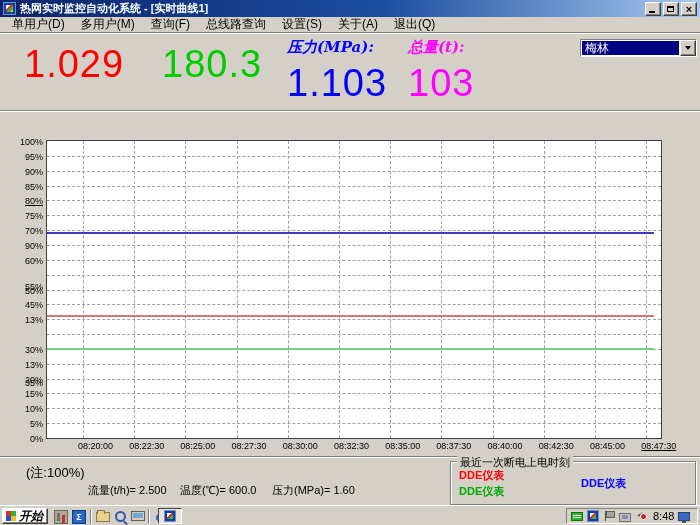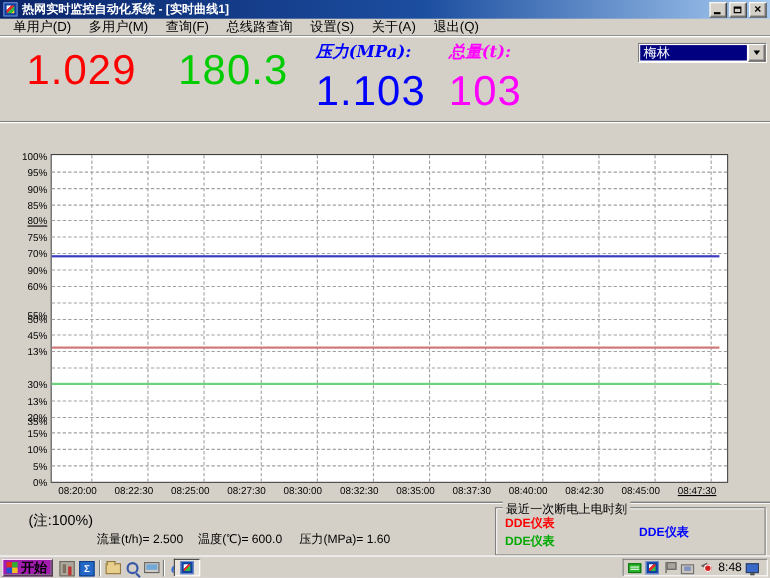--- a/index.html
+++ b/index.html
@@ -52,36 +52,36 @@
 
   
   .y-axis { position:absolute; left:0; top:142px; width:44px; height:300px; }
   .ytick { position:absolute; right:1px; width:43px; text-align:right; font-size:9px; color:#000; }
   .plot { position:absolute; left:46px; top:140px; width:616px; height:299px;
     background:#fff; border:1px solid #404040; }
   .hgrid { position:absolute; left:0; width:100%; height:0; border-top:1px dashed #a0a0a0; }
   .vgrid { position:absolute; top:0; height:100%; width:0; border-left:1px dashed #a0a0a0; }
   .series-line { position:absolute; left:0; width:607px; height:2px; }
   .x-axis { position:absolute; left:47px; top:441px; width:640px; height:12px; }
-  .xtick { position:absolute; width:60px; text-align:left; font-size:9px; color:#000; }
+  .xtick { position:absolute; width:60px; text-align:right; font-size:9px; color:#000; }
 
   
   .footer-note { position:absolute; left:26px; top:464px; font-size:13px; }
   .fs-label { position:absolute; top:483px; font-size:11px; white-space:nowrap; }
   .power-panel { position:absolute; left:450px; top:461px; width:246px; height:44px;
     border:1px solid #808080; box-shadow:inset 1px 1px 0 #ffffff, 1px 1px 0 #ffffff; }
   .pp-title { position:absolute; top:-7px; left:6px; background:#d4d0c8; padding:0 3px;
     font-size:11px; white-space:nowrap; }
   .pp-item { position:absolute; font-size:11px; font-weight:bold; white-space:nowrap; }
 
   
   .taskbar { position:absolute; left:0; top:505px; width:700px; height:20px;
     background:#d4d0c8; border-top:1px solid #fff; }
-  .raised { background:#a21caf; border:1px solid; border-color:#fff #404040 #404040 #fff;
-    box-shadow:inset -1px -1px 0 #808080; }
+  .raised { background:#ffffff; border:1px solid; border-color:#fff #404040 #404040 #fff;
+    box-shadow:inset -1px -1px 0 #808080;font-style:italic; }
   .pressed { background:#e8e4dc; border:1px solid; border-color:#404040 #fff #fff #404040; }
   .start-btn { position:absolute; left:2px; top:2px; height:16px; width:46px;
     display:flex; align-items:center; padding:0 3px; gap:3px; }
   .win-logo { width:10px; height:10px; display:grid; grid-template-columns:5px 5px;
     grid-template-rows:5px 5px; flex:none; }
   .win-logo i:nth-child(1){background:#e03020;} .win-logo i:nth-child(2){background:#30b030;}
   .win-logo i:nth-child(3){background:#2050d0;} .win-logo i:nth-child(4){background:#f0c020;}
   .start-label { font-size:12px; font-weight:bold; }
   .ql-icon { position:absolute; top:4px; width:14px; height:14px; }
   .ql-sep { position:absolute; top:3px; width:2px; height:15px;

